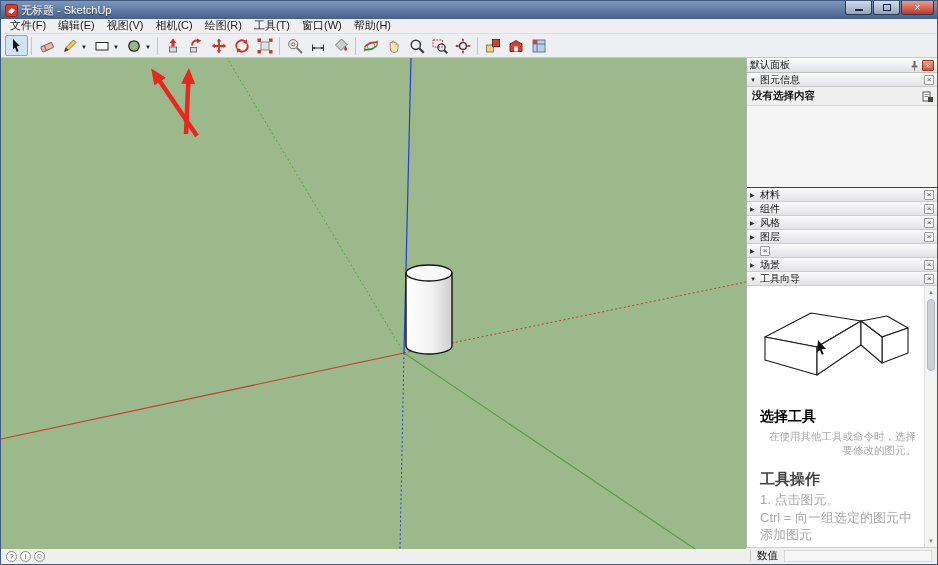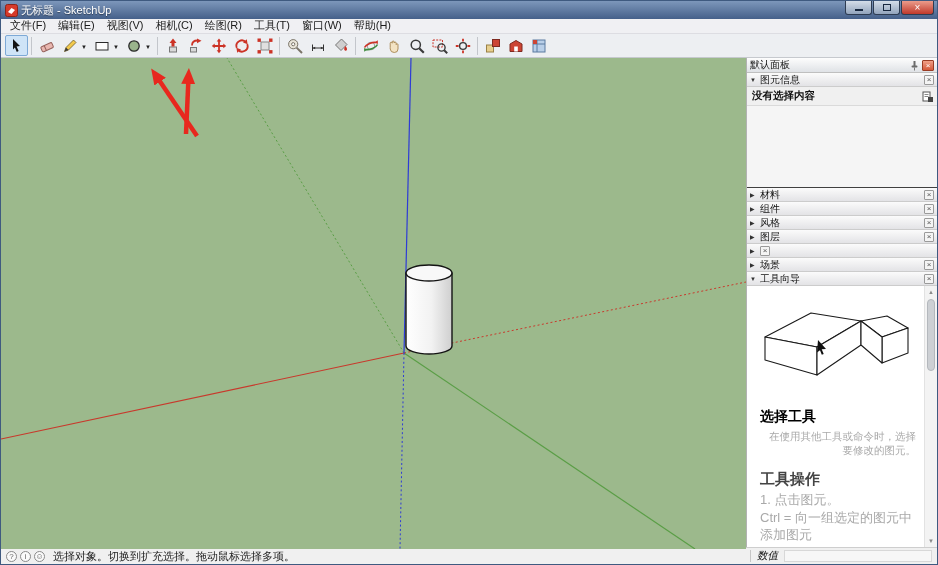--- a/index.html
+++ b/index.html
@@ -62,21 +62,21 @@
   .inst-li { font-size:13px; color:#a9a9a9; line-height:1.35; }
   .inst-scrollbar { position:absolute; right:0; top:0; bottom:0; width:13px; background:#f3f3f3; border-left:1px solid #e2e2e2; }
   .sb-arrow { height:12px; display:flex; align-items:center; justify-content:center; font-size:6px; color:#8a8a8a; }
   .sb-arrow.down { position:absolute; bottom:0; left:0; right:0; }
   .sb-thumb { position:absolute; top:13px; left:2px; width:8px; height:72px; background:#cdd0d4; border:1px solid #b4b8bd; border-radius:4px; }
 
   
   .statusbar { height:17px; background:#f0f0f0; border-top:1px solid #cecece; display:flex; align-items:center; padding:0 5px; flex:0 0 auto; font-size:11px; color:#222; }
   .st-circle { width:11px; height:11px; border:1px solid #8a8a8a; border-radius:50%; color:#666; font-size:8px; line-height:9px; text-align:center; margin-right:3px; background:#fafafa; flex:0 0 auto; }
   .st-hint { margin-left:5px; white-space:nowrap; }
-  .st-right { margin-left:auto; display:flex; align-items:center;font-style:italic; }
+  .st-right { margin-left:auto; display:flex; align-items:center; }
   .st-div { width:1px; height:12px; background:#c6c6c6; margin:0 6px; }
   .st-measure-label { font-size:10.5px; color:#111; margin-right:6px; }
   .st-measure-input { width:148px; height:12px; background:#f7f7f7; border:1px solid #d8d8d8; }
 </style>
 </head>
 <body>
 
 <div class="window">
 
   <div class="titlebar">
@@ -430,21 +430,20 @@
       </div>
     </div>
   </div>
 
   <div class="statusbar">
     <div style="display:flex;align-items:center;">
         <div class="st-circle">?</div>
         <div class="st-circle">i</div>
         <div class="st-circle">☺</div>
       </div>
-    <span class="st-hint">选择对象。切换到扩充选择。拖动鼠标选择多项。</span>
     <div class="st-right">
       <div class="st-div"></div>
       <span class="st-measure-label">数值</span>
       <div class="st-measure-input"></div>
     </div>
   </div>
 
 </div>
 
 </body></html>

